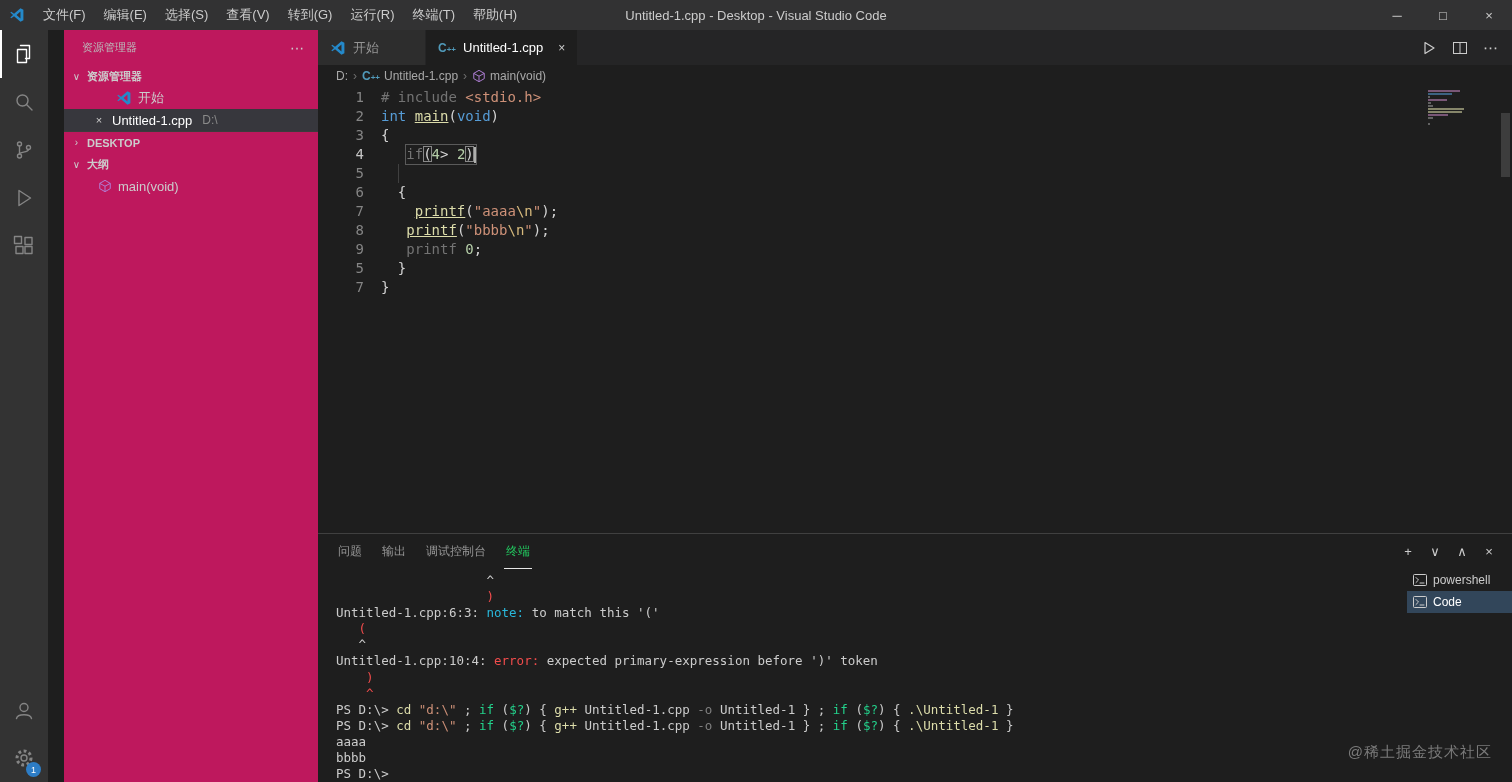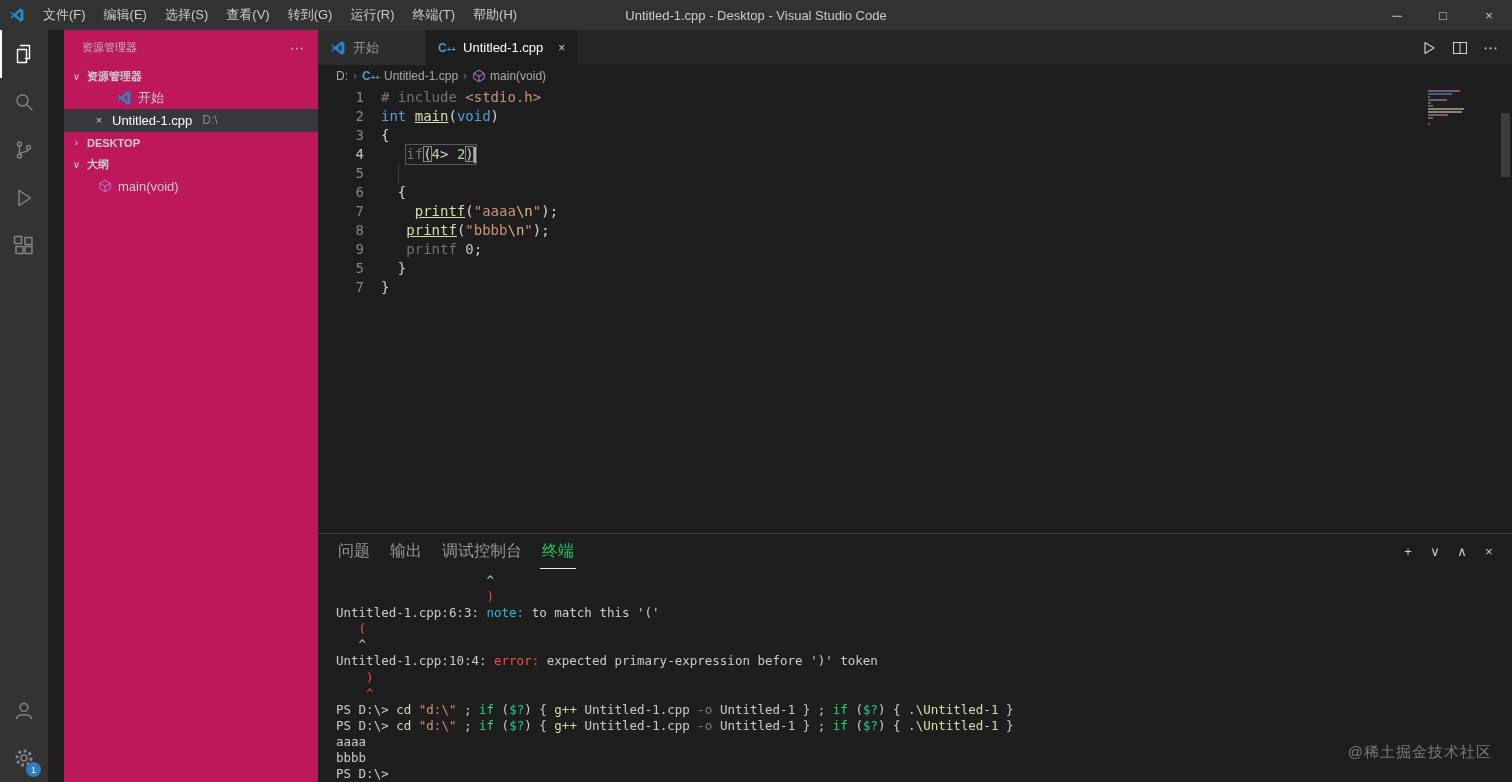--- a/index.html
+++ b/index.html
@@ -75,21 +75,21 @@
   .tk-brm { color: #d4d4d4; outline: 1px solid #888888; outline-offset: -1px; }
   .cursor { display: inline-block; width: 2px; height: 16px; background: #aeafad; vertical-align: middle; }
   .minimap { position: absolute; left: 1110px; top: 3px; width: 40px; }
   .mm-bar { height: 2px; margin-bottom: 1px; opacity: 0.55; }
   .edscroll { position: absolute; right: 2px; top: 26px; width: 9px; height: 64px; background: rgba(121,121,121,0.35); }
 
   
   .panel { height: 249px; flex: none; border-top: 1px solid rgba(128,128,128,0.35); display: flex; flex-direction: column; }
   .panel-header { height: 35px; flex: none; display: flex; align-items: center; padding-left: 18px; }
   .panel-tabs { display: flex; height: 100%; }
-  .panel-tab { margin-right: 16px; font-size: 16px; color: #969696; display: flex; align-items: center; border-bottom: 1px solid transparent; padding: 0 2px; }
+  .panel-tab { margin-right: 16px; font-size: 12px; color: #969696; display: flex; align-items: center; border-bottom: 1px solid transparent; padding: 0 2px; }
   .panel-tab.active { color: #22c55e; border-bottom-color: #e7e7e7; }
   .panel-actions { margin-left: auto; display: flex; gap: 13px; padding-right: 16px; color: #cccccc; font-size: 13px; }
   .panel-action { width: 14px; text-align: center; }
   .panel-body { flex: 1; min-height: 0; display: flex; }
   .terminal { flex: 1; padding: 4px 0 0 18px; font-family: "DejaVu Sans Mono", monospace; font-size: 12.5px; line-height: 16.1px; white-space: pre; overflow: hidden; }
   .tline { height: 16.1px; }
   .t-def { color: #cccccc; } .t-note { color: #29b8db; } .t-err { color: #f14c4c; }
   .t-cmd { color: #dcdcaa; } .t-str { color: #ce9178; } .t-kw { color: #23d18b; }
   .t-var { color: #23d18b; } .t-dim { color: #7f7f7f; }
   .term-list { width: 105px; flex: none; padding-top: 0; }
@@ -333,19 +333,39 @@
             </div>
           <div id="panel-actions" class="panel-actions">
               <span class="panel-action">+</span>
               <span class="panel-action">∨</span>
               <span class="panel-action">∧</span>
               <span class="panel-action">×</span>
             </div>
         </div>
         <div class="panel-body">
           <div id="terminal" class="terminal"><div class="tline"><span class="t-def">                    ^</span></div><div class="tline"><span class="t-err">                    )</span></div><div class="tline"><span class="t-def">Untitled-1.cpp:6:3: </span><span class="t-note">note: </span><span class="t-def">to match this '('</span></div><div class="tline"><span class="t-err">   (</span></div><div class="tline"><span class="t-def">   ^</span></div><div class="tline"><span class="t-def">Untitled-1.cpp:10:4: </span><span class="t-err">error: </span><span class="t-def">expected primary-expression before ')' token</span></div><div class="tline"><span class="t-err">    )</span></div><div class="tline"><span class="t-err">    ^</span></div><div class="tline"><span class="t-def">PS D:\&gt; </span><span class="t-cmd">cd</span><span class="t-def"> </span><span class="t-str">"d:\"</span><span class="t-def"> ; </span><span class="t-kw">if</span><span class="t-def"> (</span><span class="t-var">$?</span><span class="t-def">) { </span><span class="t-cmd">g++</span><span class="t-def"> Untitled-1.cpp </span><span class="t-dim">-o</span><span class="t-def"> Untitled-1 } ; </span><span class="t-kw">if</span><span class="t-def"> (</span><span class="t-var">$?</span><span class="t-def">) { </span><span class="t-cmd">.\Untitled-1</span><span class="t-def"> }</span></div><div class="tline"><span class="t-def">PS D:\&gt; </span><span class="t-cmd">cd</span><span class="t-def"> </span><span class="t-str">"d:\"</span><span class="t-def"> ; </span><span class="t-kw">if</span><span class="t-def"> (</span><span class="t-var">$?</span><span class="t-def">) { </span><span class="t-cmd">g++</span><span class="t-def"> Untitled-1.cpp </span><span class="t-dim">-o</span><span class="t-def"> Untitled-1 } ; </span><span class="t-kw">if</span><span class="t-def"> (</span><span class="t-var">$?</span><span class="t-def">) { </span><span class="t-cmd">.\Untitled-1</span><span class="t-def"> }</span></div><div class="tline"><span class="t-def">aaaa</span></div><div class="tline"><span class="t-def">bbbb</span></div><div class="tline"><span class="t-def">PS D:\&gt;</span></div></div>
+          <div id="termlist" class="term-list">
+              <div class="tl-item">
+                <span class="mini-icon">
+                  <svg width="14" height="12" viewBox="0 0 14 12">
+                    <rect x="0.5" y="0.5" width="13" height="11" rx="1" fill="none" stroke="#cccccc"></rect>
+                    <path d="M3 3.5 5.5 6 3 8.5 M7 9h4" fill="none" stroke="#cccccc" stroke-linecap="round" stroke-linejoin="round"></path>
+                  </svg>
+                </span>
+                <span class="tl-label">powershell</span>
+              </div>
+              <div class="tl-item selected">
+                <span class="mini-icon">
+                  <svg width="14" height="12" viewBox="0 0 14 12">
+                    <rect x="0.5" y="0.5" width="13" height="11" rx="1" fill="none" stroke="#cccccc"></rect>
+                    <path d="M3 3.5 5.5 6 3 8.5 M7 9h4" fill="none" stroke="#cccccc" stroke-linecap="round" stroke-linejoin="round"></path>
+                  </svg>
+                </span>
+                <span class="tl-label">Code</span>
+              </div>
+            </div>
         </div>
       </div>
     </section>
   </div>
 
   <div class="watermark">@稀土掘金技术社区</div>
 </div>
 
 </body></html>

